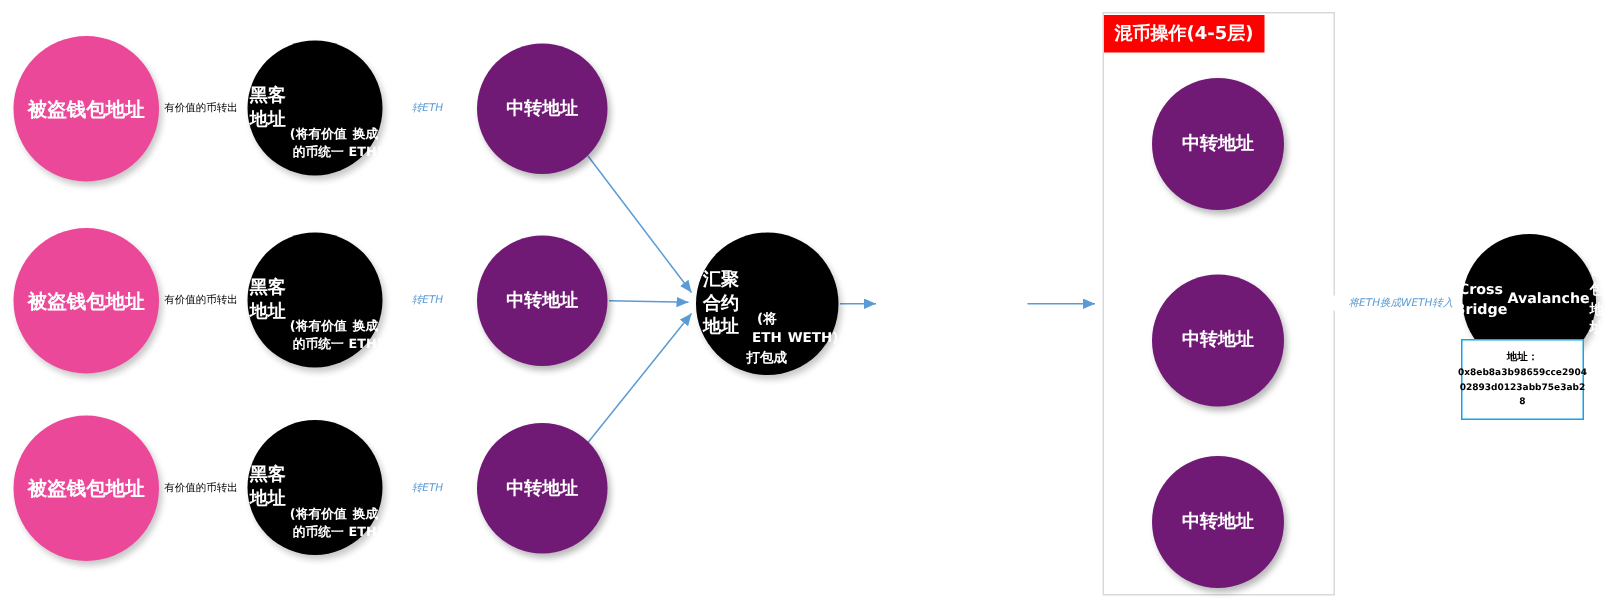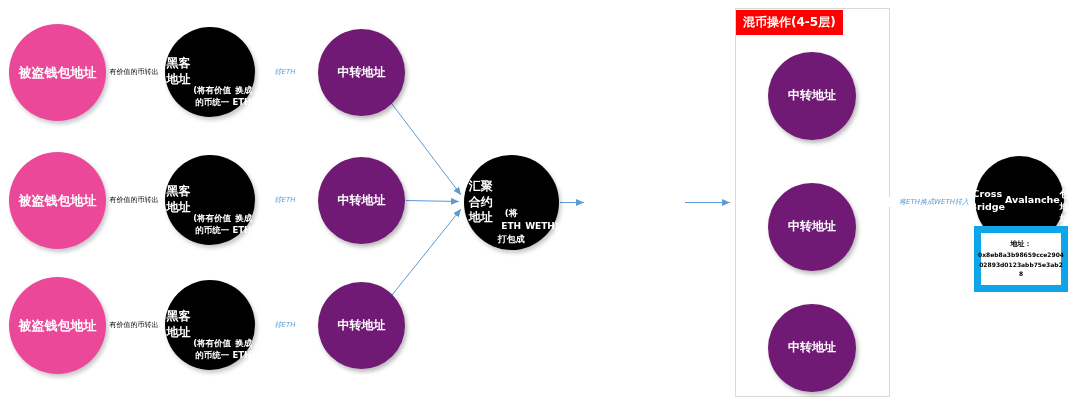--- a/index.html
+++ b/index.html
@@ -28,21 +28,21 @@
     position:absolute;left:735px;top:8px;width:155px;height:389px;
     border:1px solid #d9d9d9;background:#ffffff;z-index:0;box-sizing:border-box;
   }
   .mixer-label{
     position:absolute;left:736px;top:10px;background:#ff0000;color:#fff;
     font-size:12px;font-weight:bold;padding:4px 7px;z-index:4;white-space:nowrap;
   }
   .bridge-text{font-size:9.5px;font-weight:bold;line-height:1.35;}
   .addr-box{
     position:absolute;left:974px;top:226px;width:80px;height:52px;
-    border:7px solid #0ea5e9;background:#ffffff;z-index:5;
+    border:1px solid #0ea5e9;background:#ffffff;z-index:5;
     display:flex;flex-direction:column;align-items:center;justify-content:center;
     font-size:6px;font-weight:bold;color:#000;text-align:center;line-height:1.6;
   }
   .addr-line{white-space:nowrap;}
 </style>
 </head>
 <body>
 
 <div class="canvas">
 

